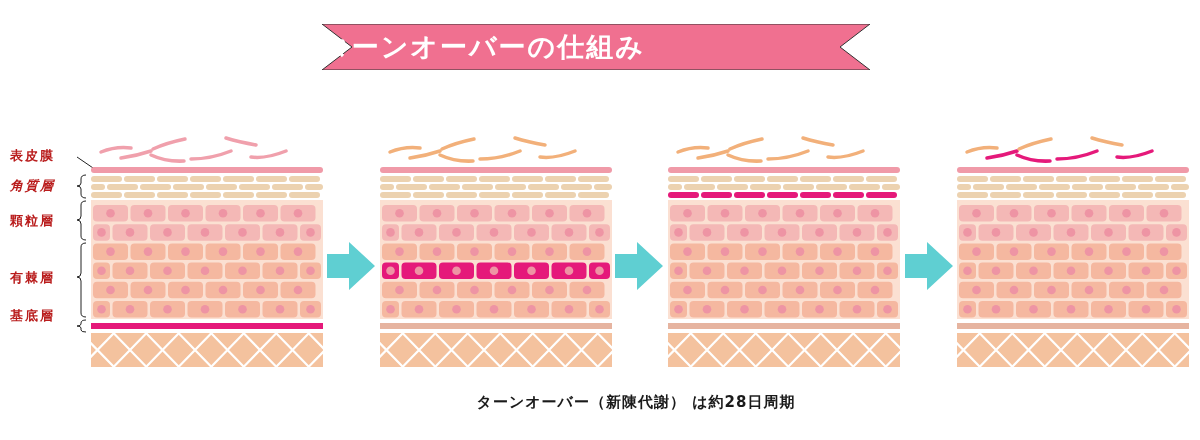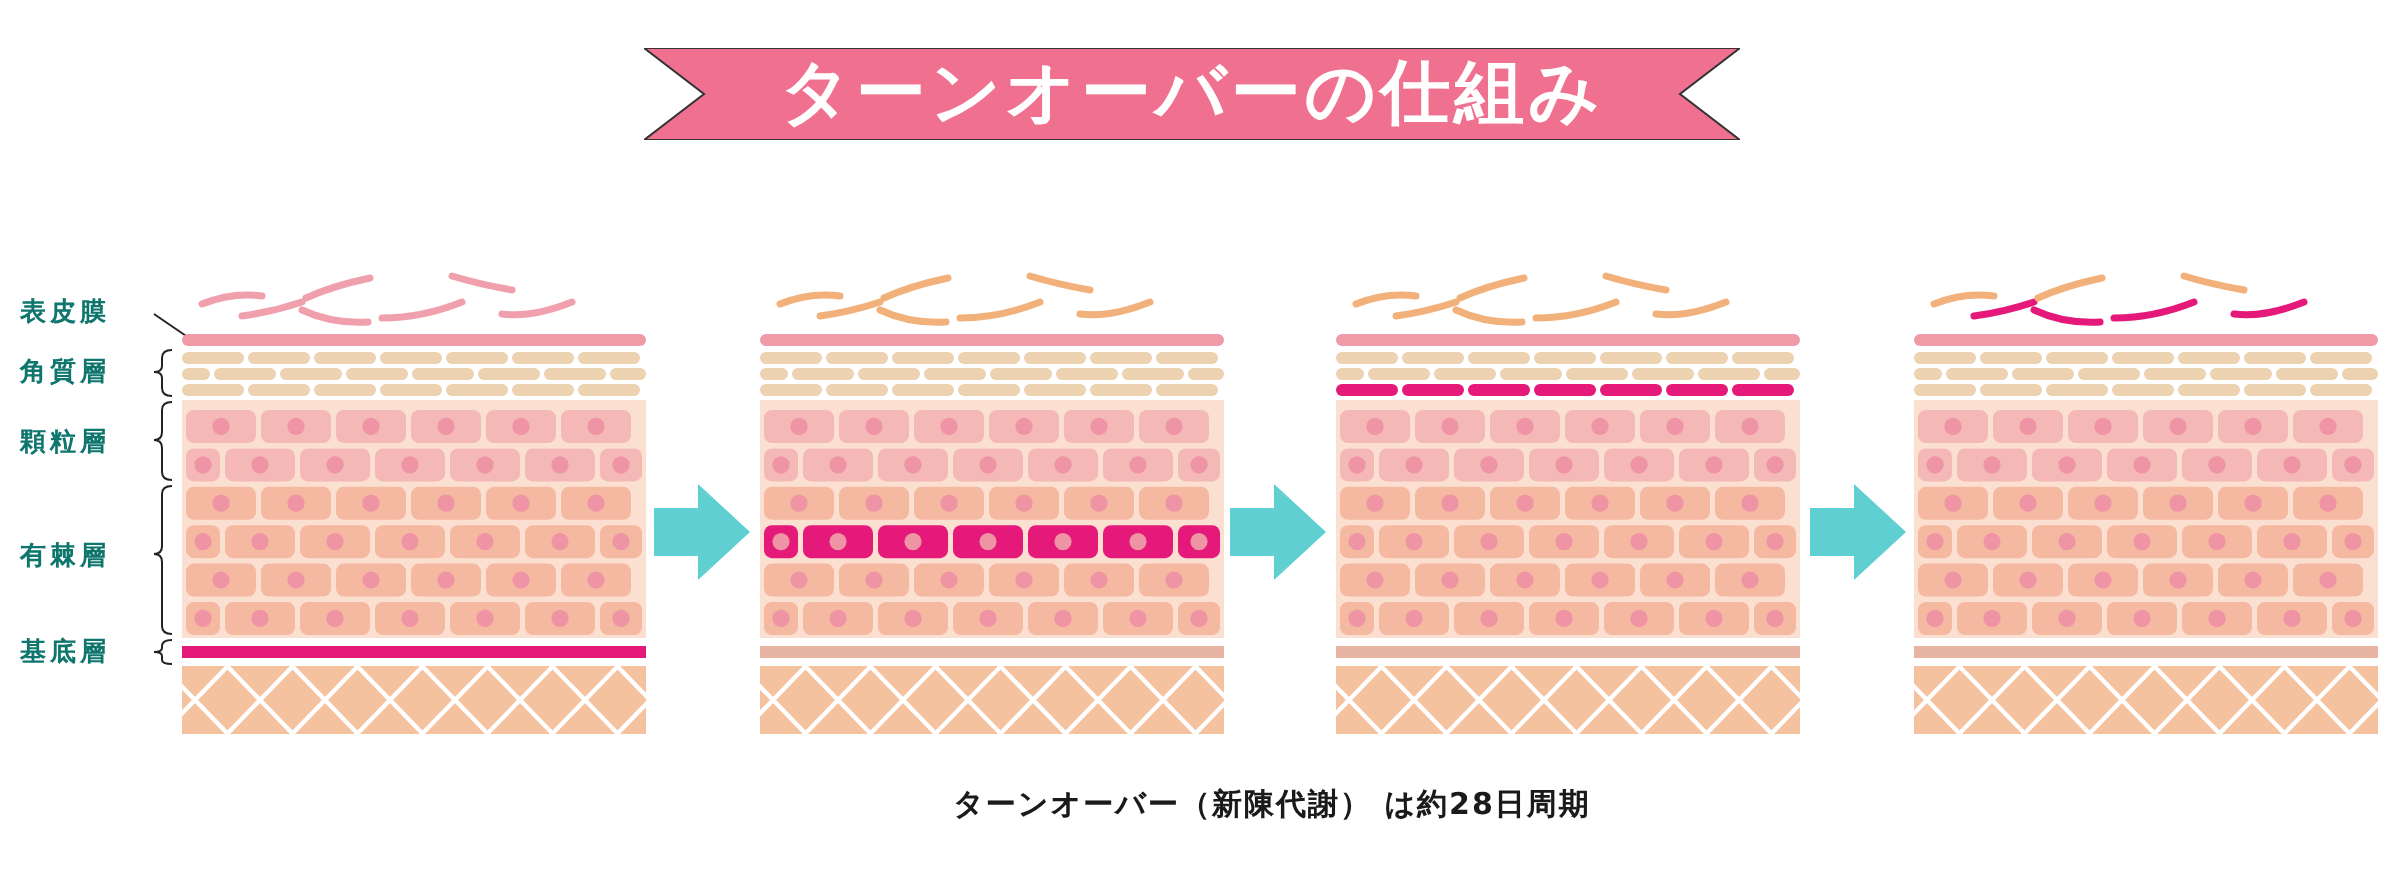--- a/index.html
+++ b/index.html
@@ -1,44 +1,44 @@
 <!DOCTYPE html>
 <html><head>
 <meta charset="utf-8">
 <style>
   html, body { margin:0; padding:0; background:#ffffff; }
   body { width:1200px; height:440px; position:relative; overflow:hidden;
          font-family:"DejaVu Sans", "Liberation Sans", sans-serif; }
   .banner { position:absolute; left:322px; top:24px; width:548px; height:46px; }
   .banner svg { position:absolute; left:0; top:0; }
   .banner-title { position:absolute; left:0; top:0; width:548px; height:46px; line-height:46px;
-                  text-align:center; color:#ffffff; font-size:35px; font-weight:bold; letter-spacing:2px; }
-  .label { position:absolute; left:10px; font-size:13px; font-weight:bold; color:#0f766e; letter-spacing:2px; }
+                  color:#ffffff; font-size:27px; font-weight:bold; letter-spacing:2px; }
+  .label { position:absolute; left:10px; font-size:13px; font-weight:bold; color:#b91c1c; letter-spacing:2px; }
   .caption { position:absolute; left:0; top:393px; width:1200px; text-align:center;
              font-size:15px; font-weight:bold; color:#1a1a1a; letter-spacing:1px;padding-left:36px; }
   .panel { position:absolute; top:130px; width:232px; height:240px; }
   .panel svg { position:absolute; left:0; top:0; }
   .arrow { position:absolute; top:242px; width:48px; height:48px; }
   .pointer-svg { position:absolute; left:0; top:0; }
 </style>
 </head>
 <body>
 
 <div class="banner">
   <svg width="548" height="46">
     <polygon points="0,0 548,0 518,23 548,46 0,46 30,23" fill="#f07090" stroke="#333" stroke-width="1"></polygon>
   </svg>
   <div class="banner-title">ターンオーバーの仕組み</div>
 </div>
 
 <div class="label" style="top:147px;">表皮膜</div>
-<div class="label" style="top:177px;">角質層</div>
+<div class="label" style="top:177px;font-style:italic;">角質層</div>
 <div class="label" style="top:212px;text-align:right;">顆粒層</div>
 <div class="label" style="top:269px;text-align:right;">有棘層</div>
-<div class="label" style="top:317px;">基底層</div>
+<div class="label" style="top:307px;">基底層</div>
 
 <svg class="pointer-svg" width="95" height="440">
   <line x1="77" y1="157" x2="96" y2="170" stroke="#222" stroke-width="1"></line>
   <path d="M86 175 Q81 175 81 179 L81 183 Q81 186 77 186 Q81 186 81 189 L81 194 Q81 198 86 198" fill="none" stroke="#222" stroke-width="1"></path>
   <path d="M86 201 Q81 201 81 205 L81 216 Q81 220 77 220 Q81 220 81 224 L81 236 Q81 240 86 240" fill="none" stroke="#222" stroke-width="1"></path>
   <path d="M86 243 Q81 243 81 247 L81 273 Q81 277 77 277 Q81 277 81 281 L81 313 Q81 317 86 317" fill="none" stroke="#222" stroke-width="1"></path>
   <path d="M86 320 Q81 320 81 323 L81 324 Q81 326 77 326 Q81 326 81 328 L81 330 Q81 332 86 332" fill="none" stroke="#222" stroke-width="1"></path>
 </svg>
 
 <div id="panels">

